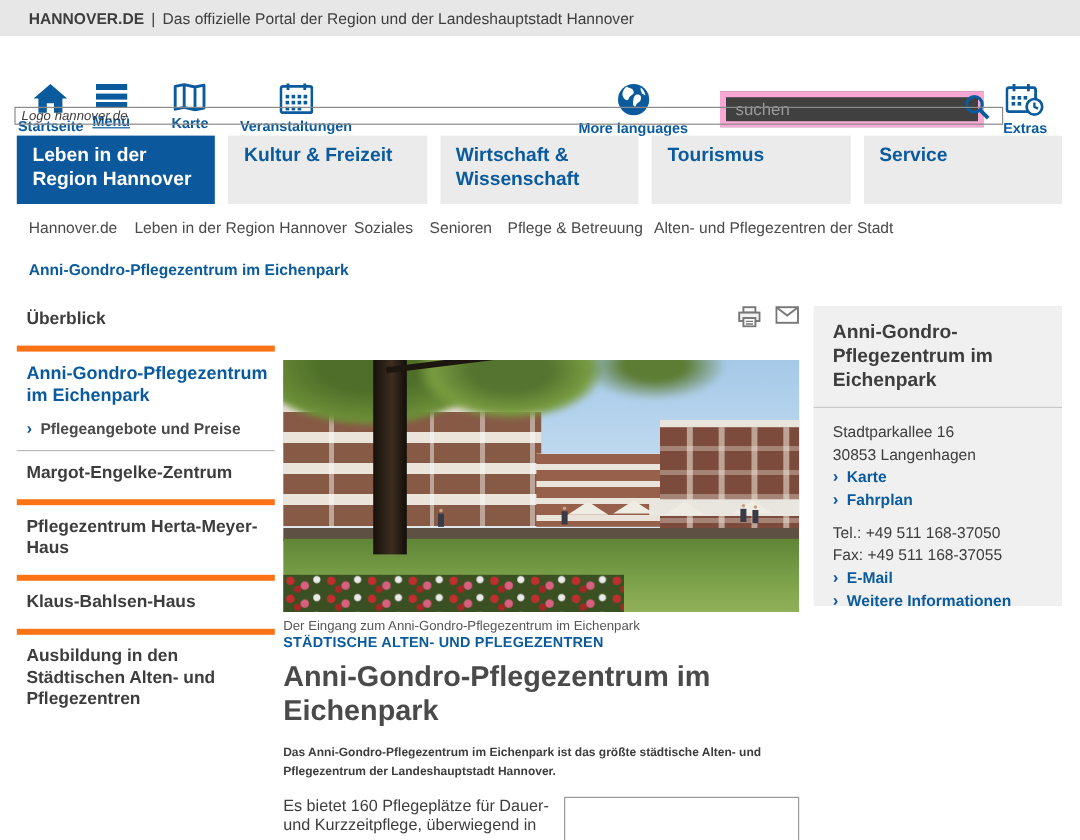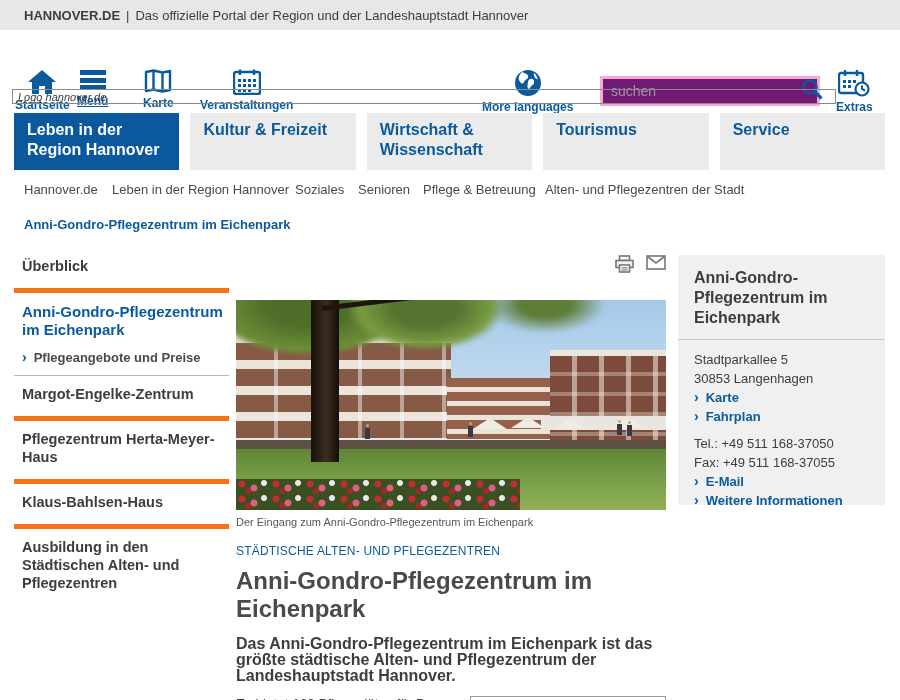--- a/index.html
+++ b/index.html
@@ -16,21 +16,21 @@
 
   
   .iconbar { position:absolute; left:0; top:30px; width:900px; height:58px; background:#fff; }
   .icn-item { position:absolute; top:39px; display:flex; flex-direction:column; align-items:center;
               color:#0a5a9e; cursor:pointer; }
   .icn-item .lbl { font-size:12px; font-weight:bold; margin-top:3px; white-space:nowrap; }
   .icn-item svg { display:block; }
   .burger { width:26px; height:22px; display:flex; flex-direction:column; justify-content:space-between; padding:1px 0;}
   .burger i { display:block; height:5px; background:#0a5a9e; }
   .searchbox { position:absolute; left:600px; top:46px; width:220px; height:30px;
-               border:3px solid #f9a8d4; background:#701a75; display:flex; align-items:center;justify-content:space-between; }
+               border:5px solid #f9a8d4; background:#404040; display:flex; align-items:center;justify-content:space-between; }
   .searchbox input { flex:1; border:none; outline:none; font-size:14px; color:#9a9a9a;
                      padding:0 8px; font-family:"Liberation Sans", sans-serif; background:transparent;}
   .searchbox input::placeholder { color:#9a9a9a; }
   .searchbox .mag { margin-right:6px; cursor:pointer; }
 
   
   .logobox { position:absolute; left:12px; top:89px; width:824px; height:15px;
              border:1px solid #8a8a8a; font-size:11px; color:#3d3d3d;
              display:flex; align-items:center; padding-left:5px;font-style:italic; }
 
@@ -105,23 +105,23 @@
       background:radial-gradient(ellipse, #5d7c34 30%, transparent 70%); filter:blur(2px); }
   .trunk { left:17.5%; top:0; width:6.5%; height:77%;
       background:linear-gradient(90deg,#17110c,#3c2d1f 55%,#120e0a); }
   .branch { left:20%; top:3%; width:26%; height:0; border-top:5px solid #1d1610;
       transform:rotate(-7deg); transform-origin:left center; }
   .person { width:5px; height:11px; background:#3a3a46; top:61%; }
   .person::before { content:""; position:absolute; top:-4px; left:1px; width:3px; height:3px;
       border-radius:50%; background:#c8a080; }
 
   .caption { margin-top:6px; font-size:11px; color:#555; }
-  .kicker { margin-top:16px; font-size:12px; font-weight:normal; color:#0a5a9e; letter-spacing:.2px; }
+  .kicker { font-size:12px; font-weight:bold; color:#0a5a9e; letter-spacing:.2px; }
   h1.title { margin-top:9px; font-size:24px; line-height:28px; font-weight:bold; color:#4a4a4a; }
-  .lead { margin-top:13px; font-size:16px; font-weight:bold; line-height:16px; color:#3d3d3d; }
+  .lead { margin-top:13px; font-size:10px; font-weight:bold; line-height:16px; color:#3d3d3d; }
   .bodyrow { margin-top:12px; display:flex; }
   .para { width:228px; font-size:13.5px; line-height:16px; color:#3d3d3d; }
   .stubbox { margin-left:6px; width:196px; height:60px; border:1px solid #999; background:#fff; }
 
   
   .infobox { position:absolute; left:678px; top:255px; width:207px; height:250px;
              background:#f0f0f0; padding:13px 16px; }
   .infobox .ib-title { font-size:16px; font-weight:bold; line-height:20px; color:#3d3d3d; }
   .infobox hr { border:none; border-top:1px solid #c9c9c9; margin:11px -16px 10px -16px; }
   .ib-line { font-size:13px; line-height:19px; color:#3d3d3d; }
@@ -335,21 +335,21 @@
 
   <div class="bodyrow">
     <div class="para">Es bietet 160 Pflegeplätze für Dauer- und Kurzzeitpflege, überwiegend in</div>
     <div class="stubbox"></div>
   </div>
 </div>
 
 <div class="infobox">
   <div class="ib-title">Anni-Gondro-Pflegezentrum im Eichenpark</div>
   <hr>
-  <div class="ib-line">Stadtparkallee 5</div>
+  <div class="ib-line">Stadtparkallee 16</div>
   <div class="ib-line">30853 Langenhagen</div>
   <div class="ib-link">
     <span class="chev"></span>
     <span>Karte</span>
   </div>
   <div class="ib-link">
     <span class="chev"></span>
     <span>Fahrplan</span>
   </div>
   <div class="ib-gap"></div>

